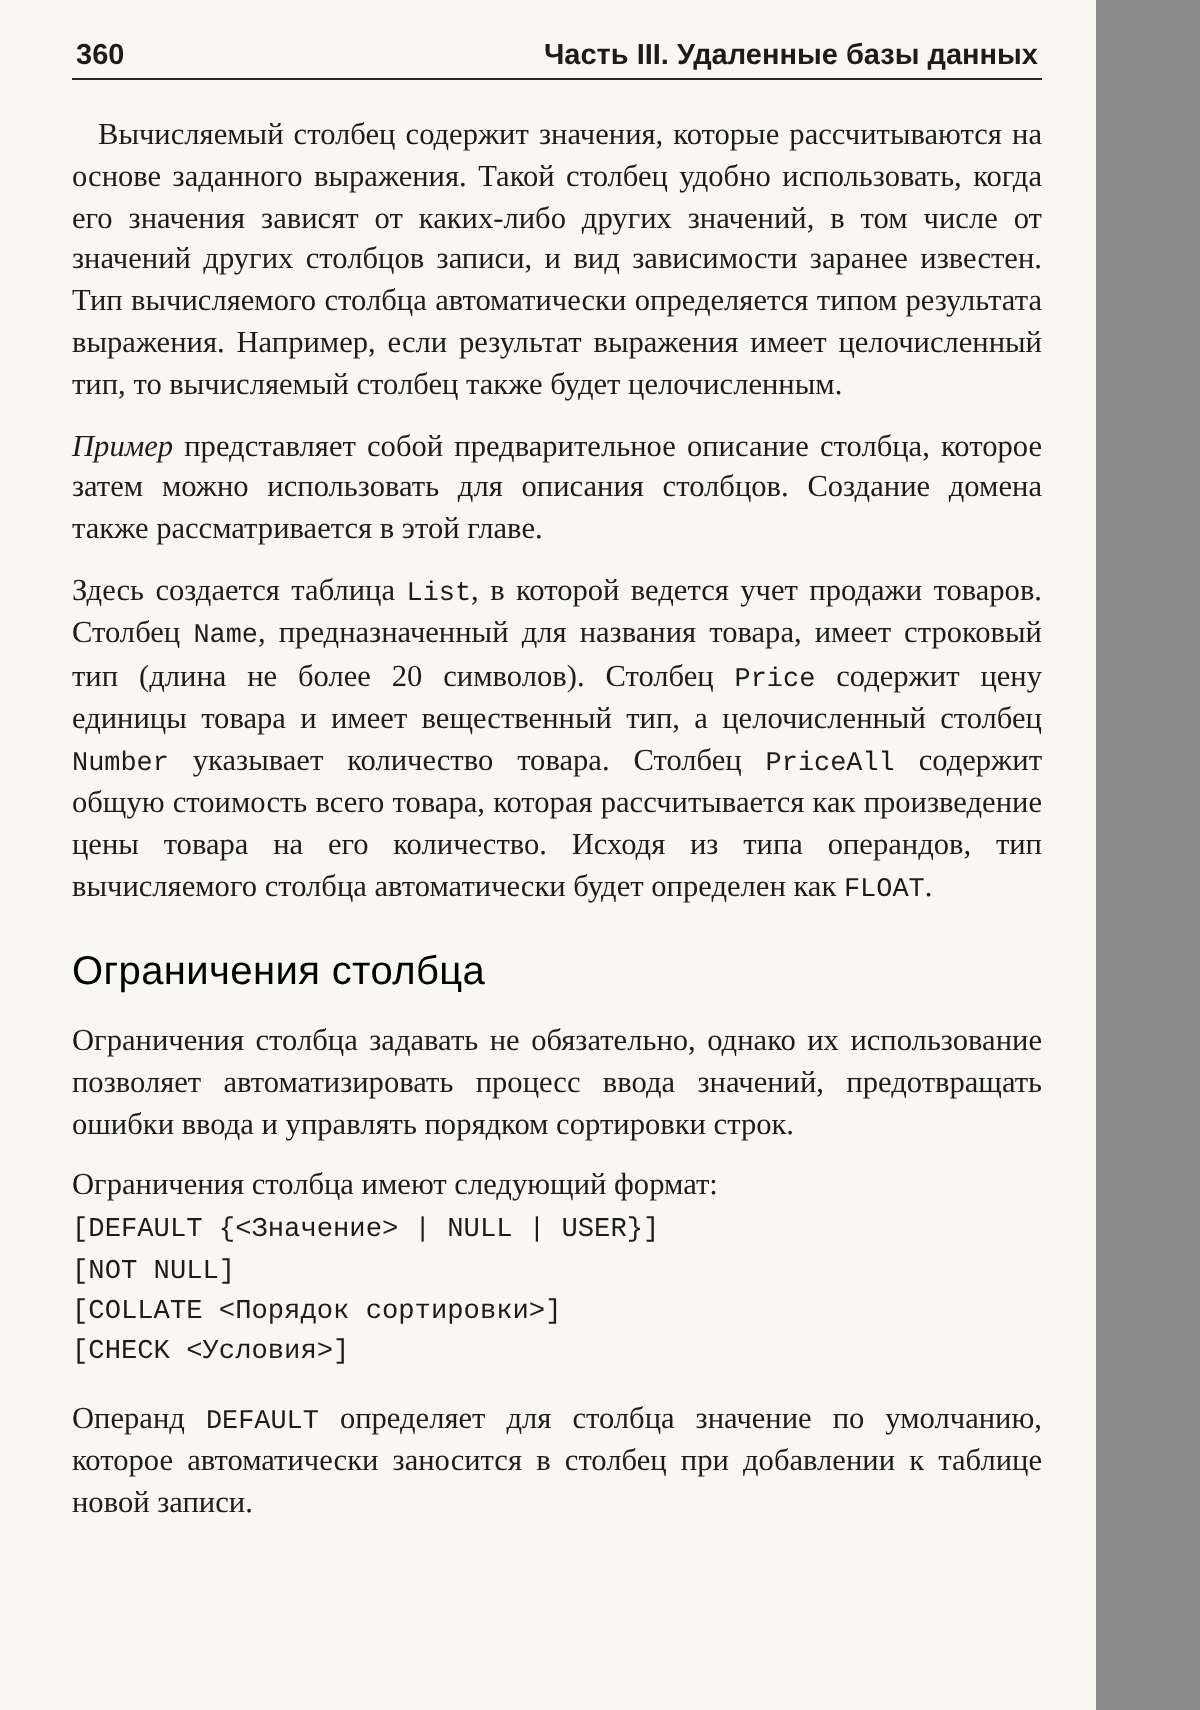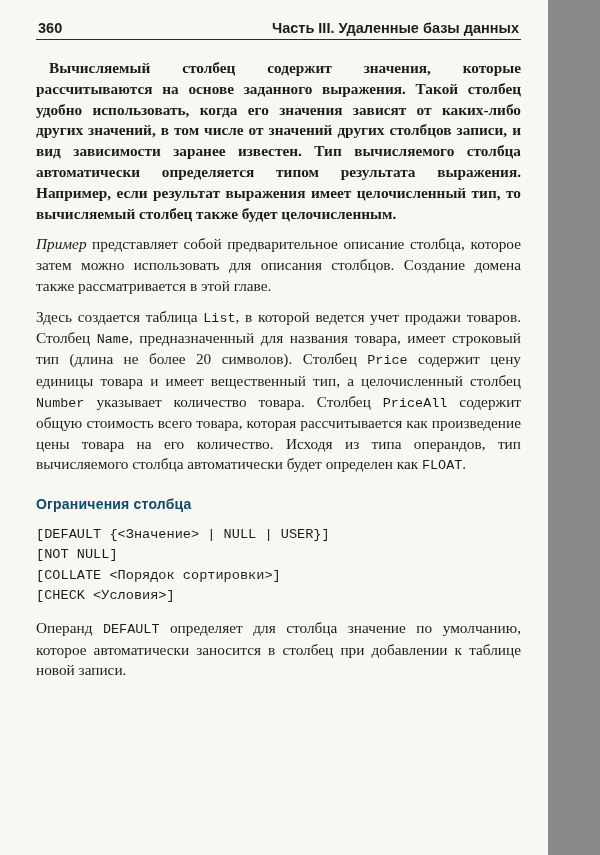--- a/index.html
+++ b/index.html
@@ -15,36 +15,36 @@
     display:flex;justify-content:space-between;align-items:baseline;
     font-family:"Liberation Sans", sans-serif;
     font-weight:bold;font-size:14.5px;
     padding:0 2px 3px 2px;
   }
   .hr{border-top:1.6px solid #2b2a27;margin:0 0 18px 0;}
   .body{
     font-size:15.3px;line-height:1.36;text-align:justify;
     margin:0 0 10px 0;
   }
-  .indent{text-indent:13px;font-weight:bold;}
+  .indent{text-indent:13px;}
   .label{margin-bottom:2px;}
   pre.code{
     font-family:"Liberation Mono","DejaVu Sans Mono",monospace;
     font-size:13.6px;line-height:1.5;
     margin:2px 0 12px 0;white-space:pre;
   }
   .s-c{
     font-family:"Liberation Mono","DejaVu Sans Mono",monospace;
     font-size:0.88em;
   }
   .s-i{font-style:italic;}
   h2.heading{
     font-family:"Liberation Sans", sans-serif;
-    font-size:14px;font-weight:bold;
-    margin:20px 0 13px 0;color:#0c4a6e;
+    font-size:20px;font-weight:normal;
+    margin:20px 0 13px 0;color:#000000;
     letter-spacing:0.2px;
   }
 </style>
 </head>
 <body>
 
 <div class="page">
 
   <div class="header">
     <span>360</span>
@@ -55,21 +55,23 @@
   <p class="body indent">Вычисляемый столбец содержит значения, которые рассчитываются на основе заданного выражения. Такой столбец удобно использовать, когда его значения зависят от каких-либо других значений, в том числе от значений других столбцов записи, и вид зависимости заранее известен. Тип вычисляемого столбца автоматически определяется типом результата выражения. Например, если результат выражения имеет целочисленный тип, то вычисляемый столбец также будет целочисленным.</p>
 
   <p class="body"><span class="s-i">Пример</span><span> представляет собой предварительное описание столбца, которое затем можно использовать для описания столбцов. Создание домена также рассматривается в этой главе.</span></p>
 
 
 
   <p class="body"><span>Здесь создается таблица </span><span class="s-c">List</span><span>, в которой ведется учет продажи товаров. Столбец </span><span class="s-c">Name</span><span>, предназначенный для названия товара, имеет строковый тип (длина не более 20 символов). Столбец </span><span class="s-c">Price</span><span> содержит цену единицы товара и имеет вещественный тип, а целочисленный столбец </span><span class="s-c">Number</span><span> указывает количество товара. Столбец </span><span class="s-c">PriceAll</span><span> содержит общую стоимость всего товара, которая рассчитывается как произведение цены товара на его количество. Исходя из типа операндов, тип вычисляемого столбца автоматически будет определен как </span><span class="s-c">FLOAT</span><span>.</span></p>
 
   <h2 class="heading">Ограничения столбца</h2>
 
+  <p class="body">Ограничения столбца задавать не обязательно, однако их использование позволяет автоматизировать процесс ввода значений, предотвращать ошибки ввода и управлять порядком сортировки строк.</p>
 
+  <p class="body label">Ограничения столбца имеют следующий формат:</p>
 
   <pre class="code">[DEFAULT {&lt;Значение&gt; | NULL | USER}]
 [NOT NULL]
 [COLLATE &lt;Порядок сортировки&gt;]
 [CHECK &lt;Условия&gt;]</pre>
 
   <p class="body"><span>Операнд </span><span class="s-c">DEFAULT</span><span> определяет для столбца значение по умолчанию, которое автоматически заносится в столбец при добавлении к таблице новой записи.</span></p>
 
 </div>
 

